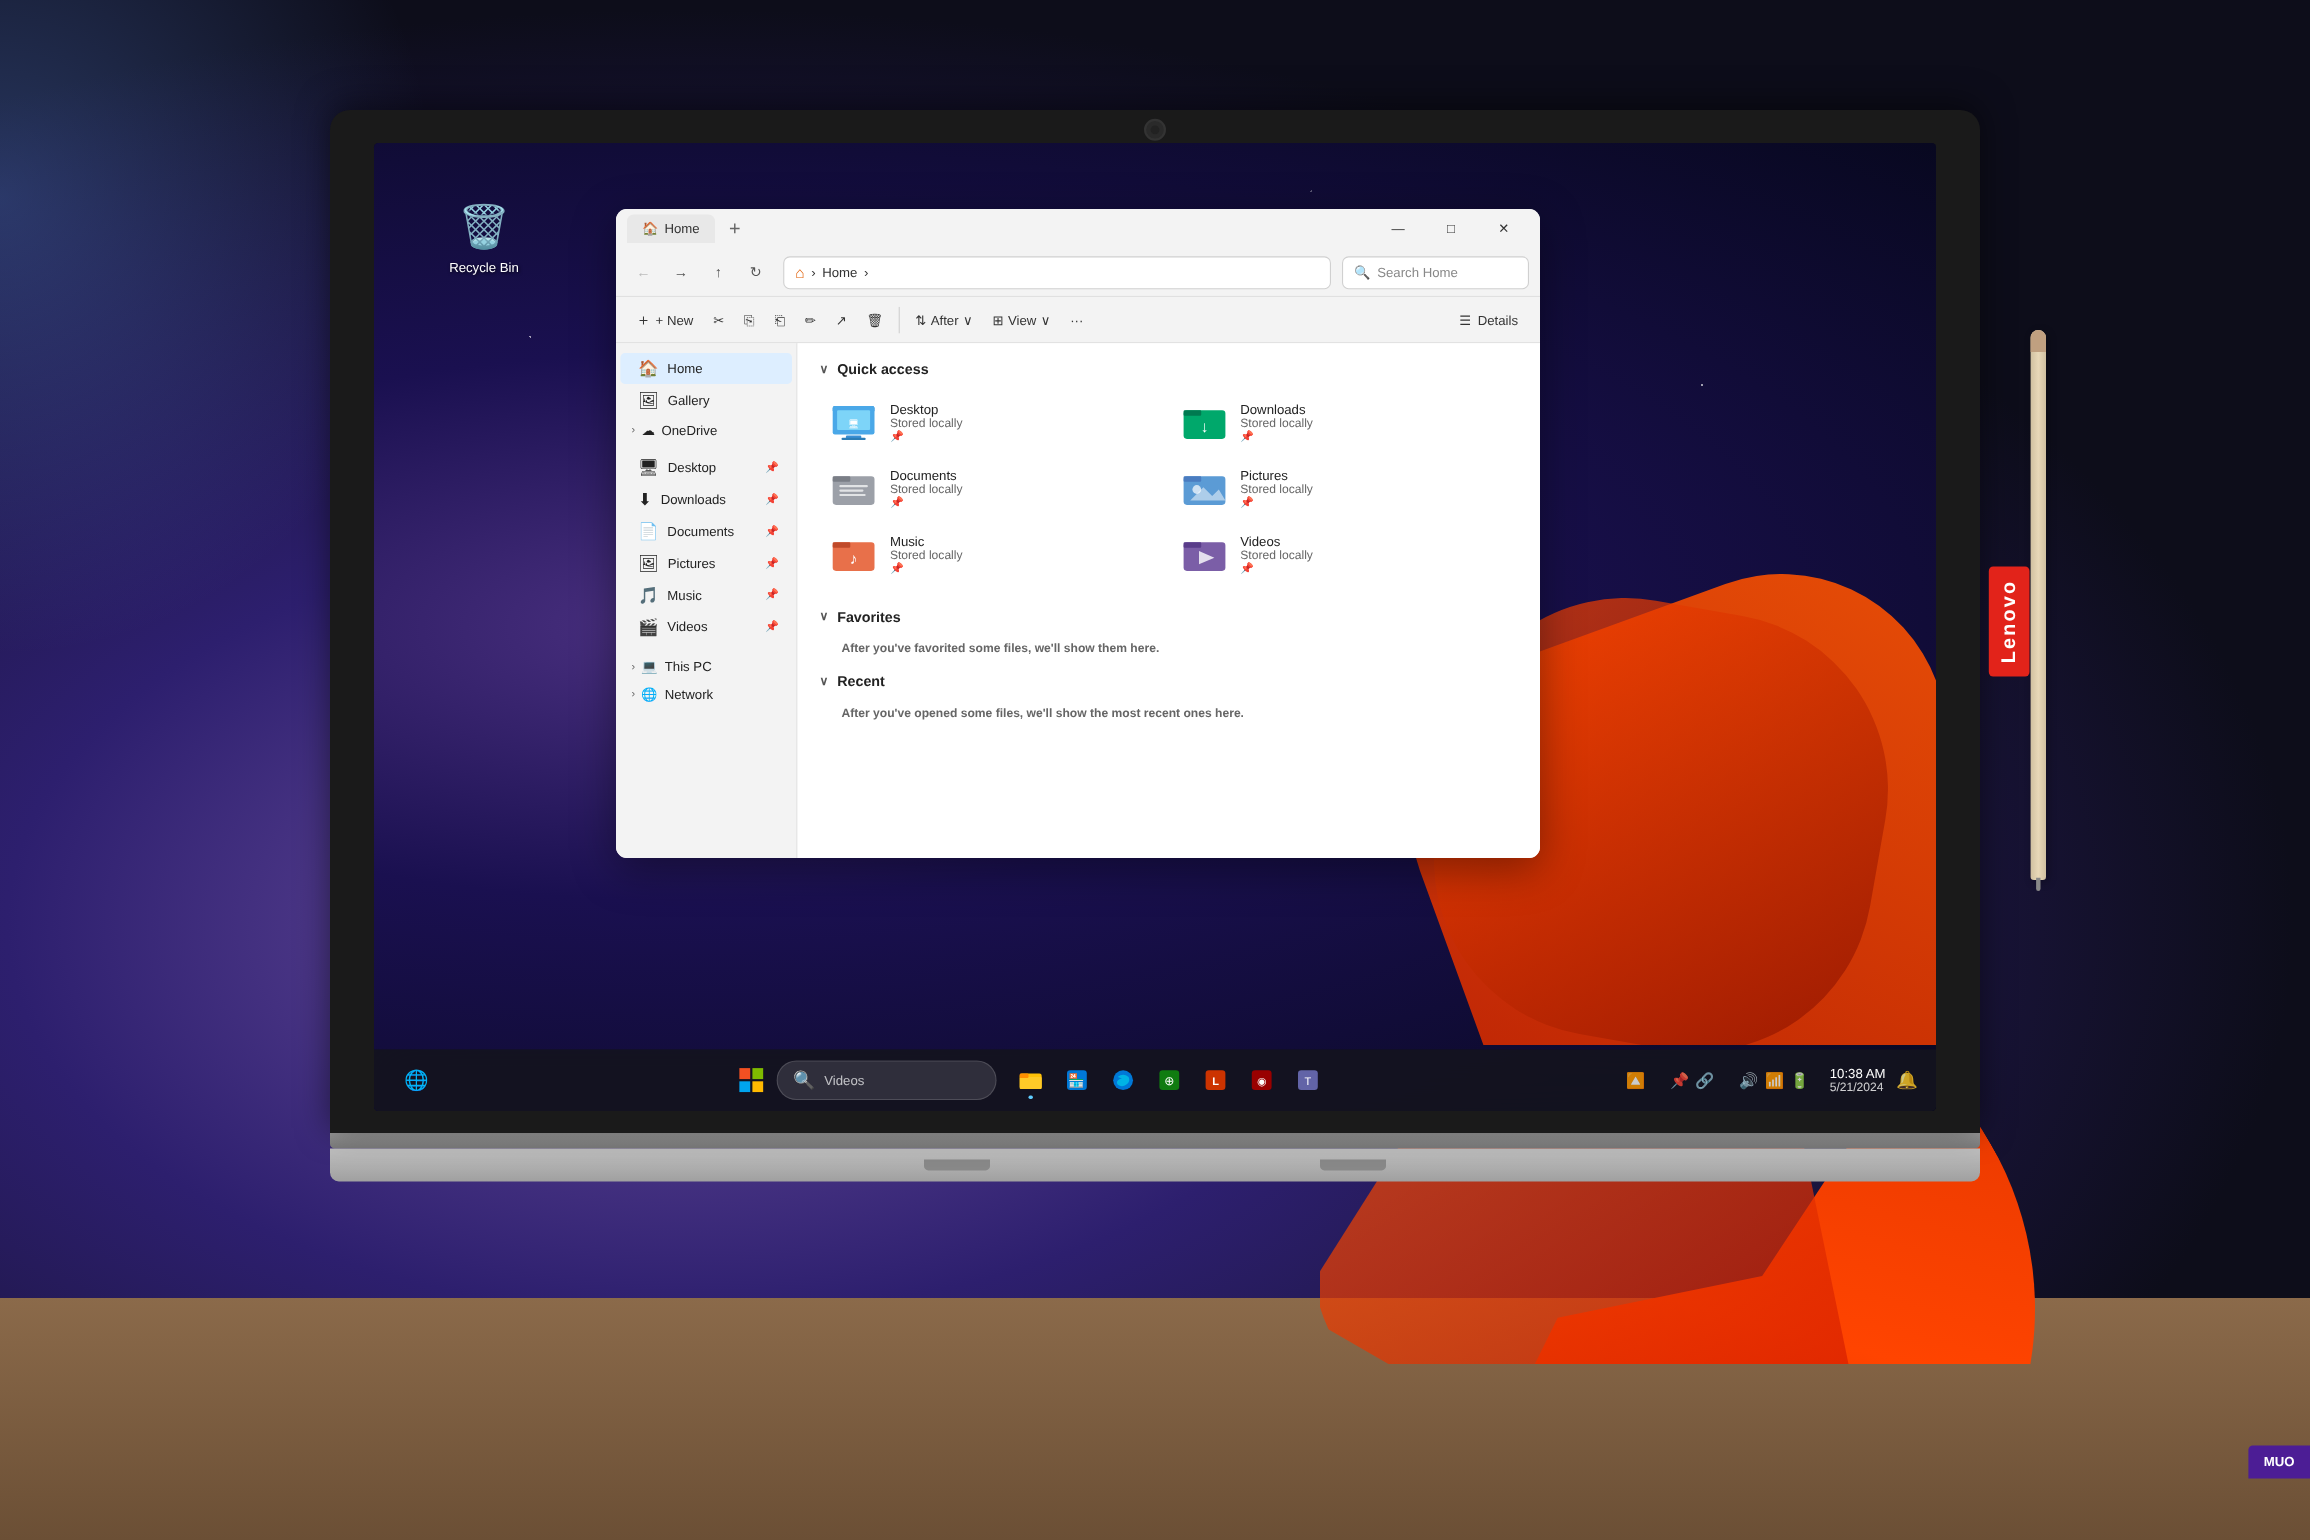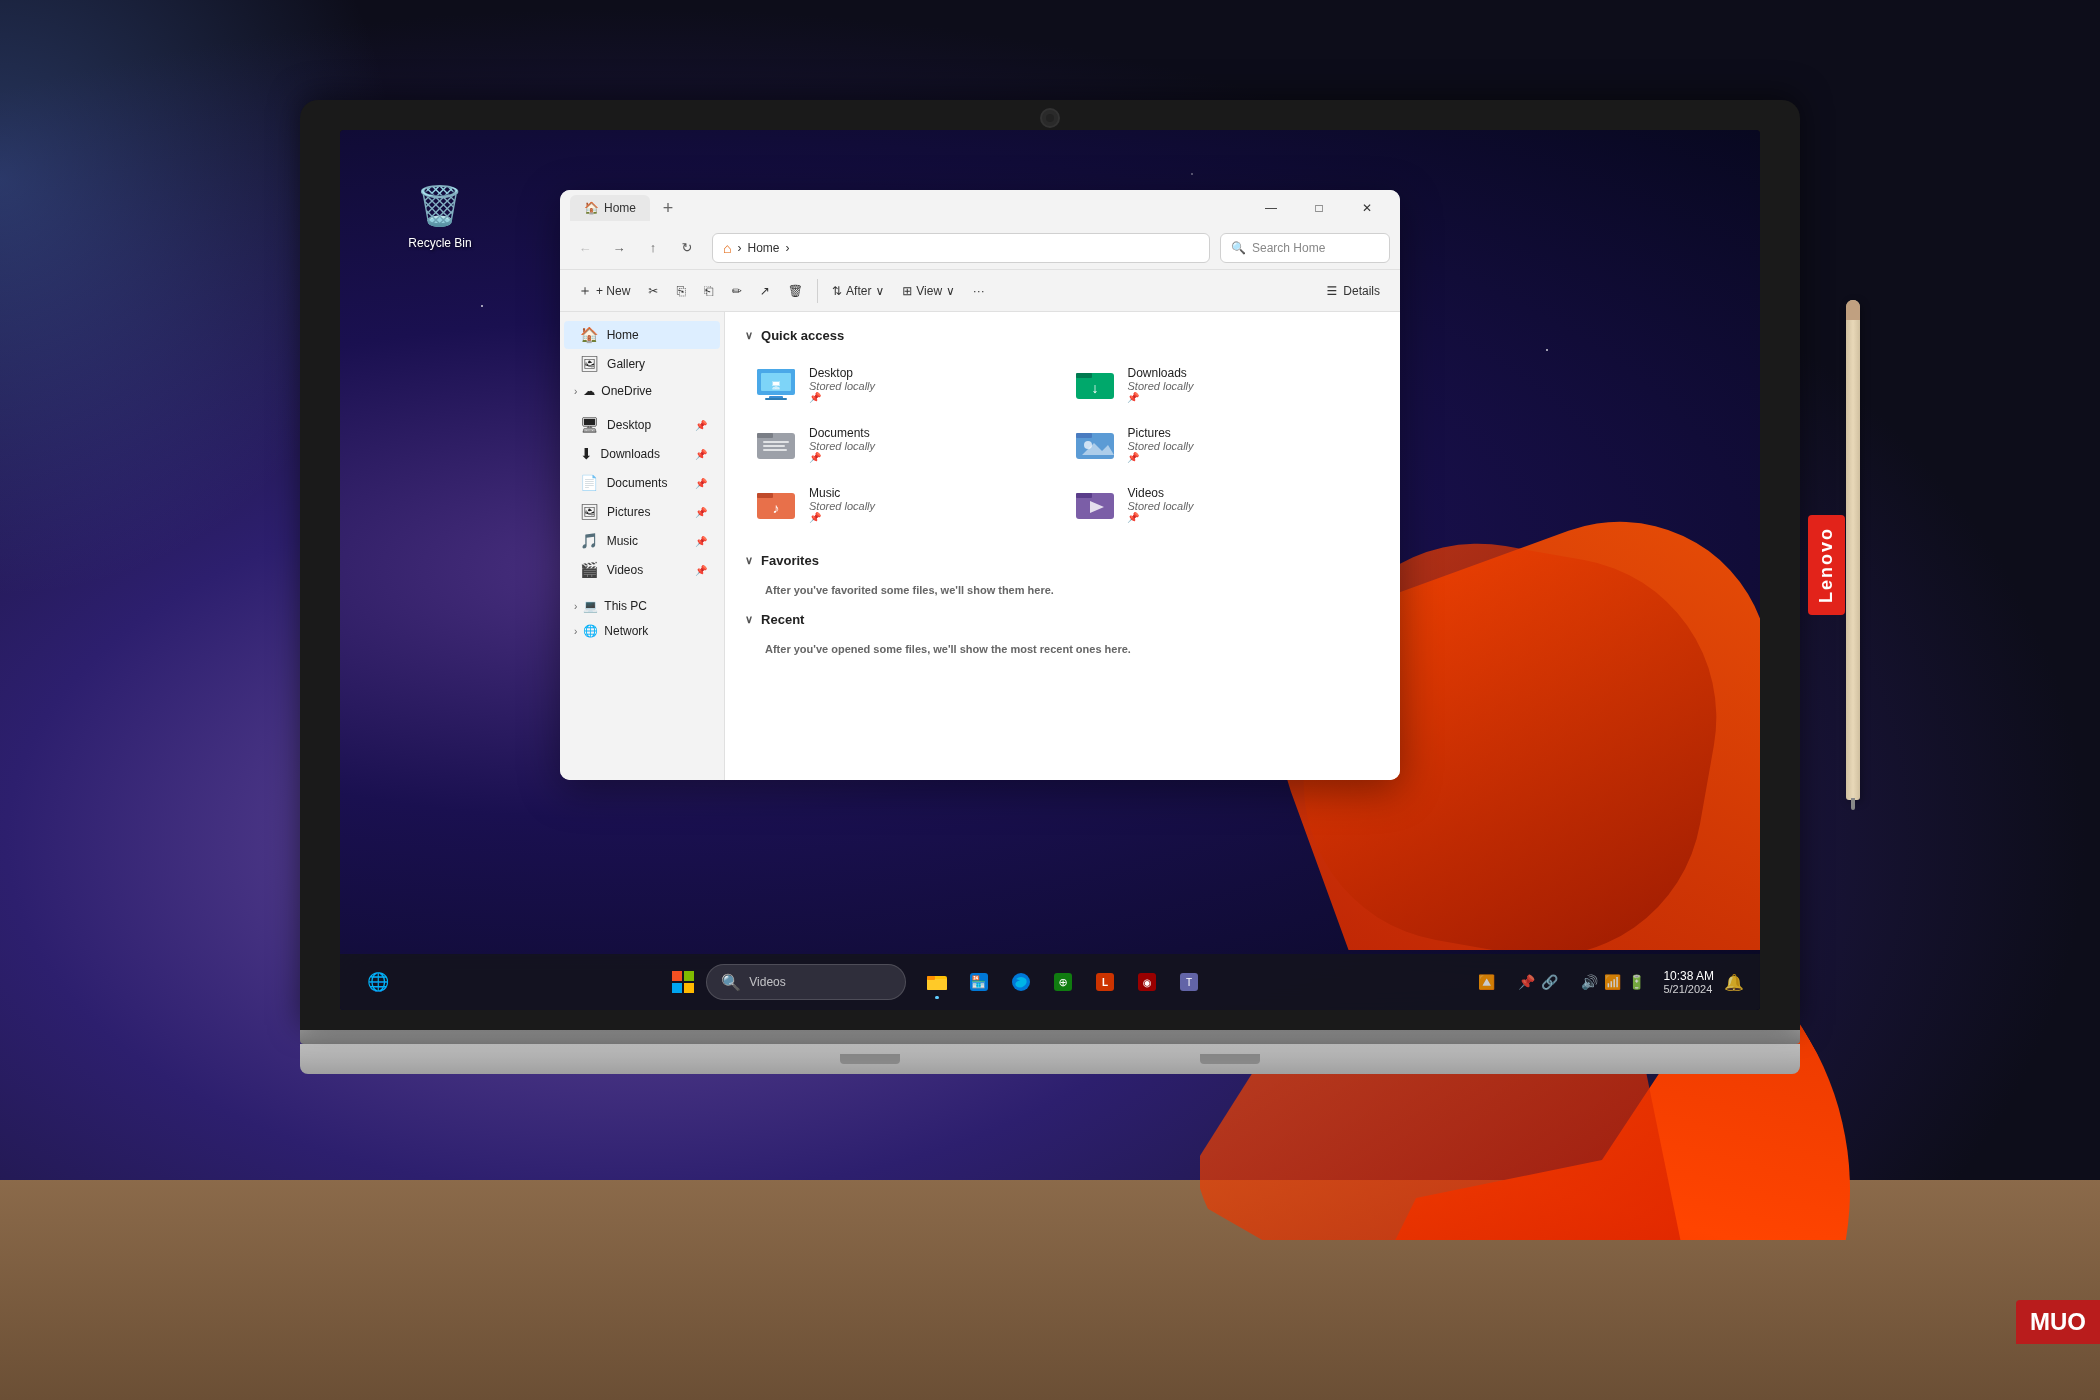--- a/index.html
+++ b/index.html
@@ -480,21 +480,20 @@
     }
     .qa-info { flex: 1; }
     .qa-name {
       font-size: 12px;
       font-weight: 500;
       color: #222;
     }
     .qa-sub {
       font-size: 11px;
       color: #666;
-      font-style: italic;
     }
     .qa-pin {
       font-size: 10px;
       color: #888;
     }
 
     
     .section-empty {
       font-size: 11px;
       color: #666;
@@ -606,24 +605,24 @@
       font-size: 16px;
       color: rgba(255,255,255,0.8);
       cursor: pointer;
     }
 
     
     .muo-badge {
       position: absolute;
       bottom: 56px;
       right: 0;
-      background: #b91c1c;
+      background: #4c1d95;
       color: white;
       font-weight: bold;
-      font-size: 24px;
+      font-size: 12px;
       padding: 8px 14px;
       z-index: 25;
       border-radius: 4px 0 0 0;
     }
 
     
     .laptop-hinge {
       height: 14px;
       background: linear-gradient(180deg, #9a9a9a, #7a7a7a);
       border-radius: 0 0 4px 4px;

